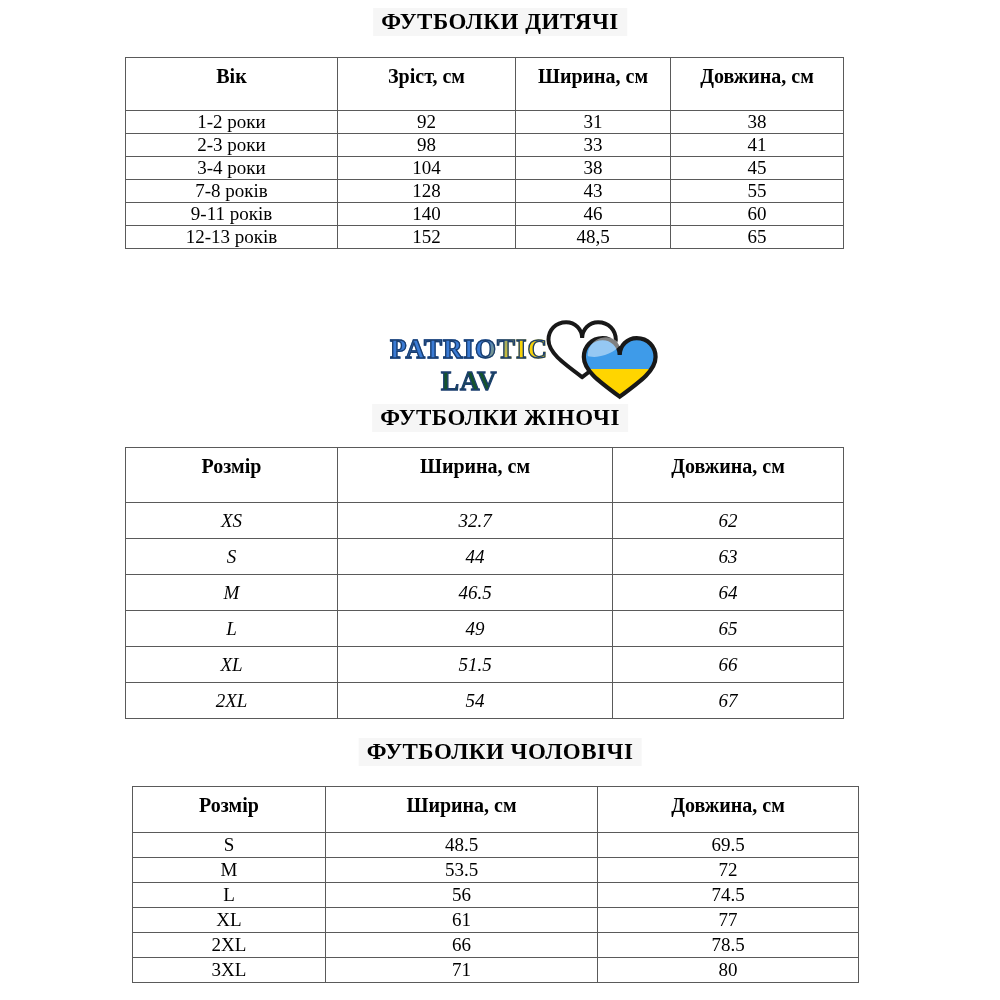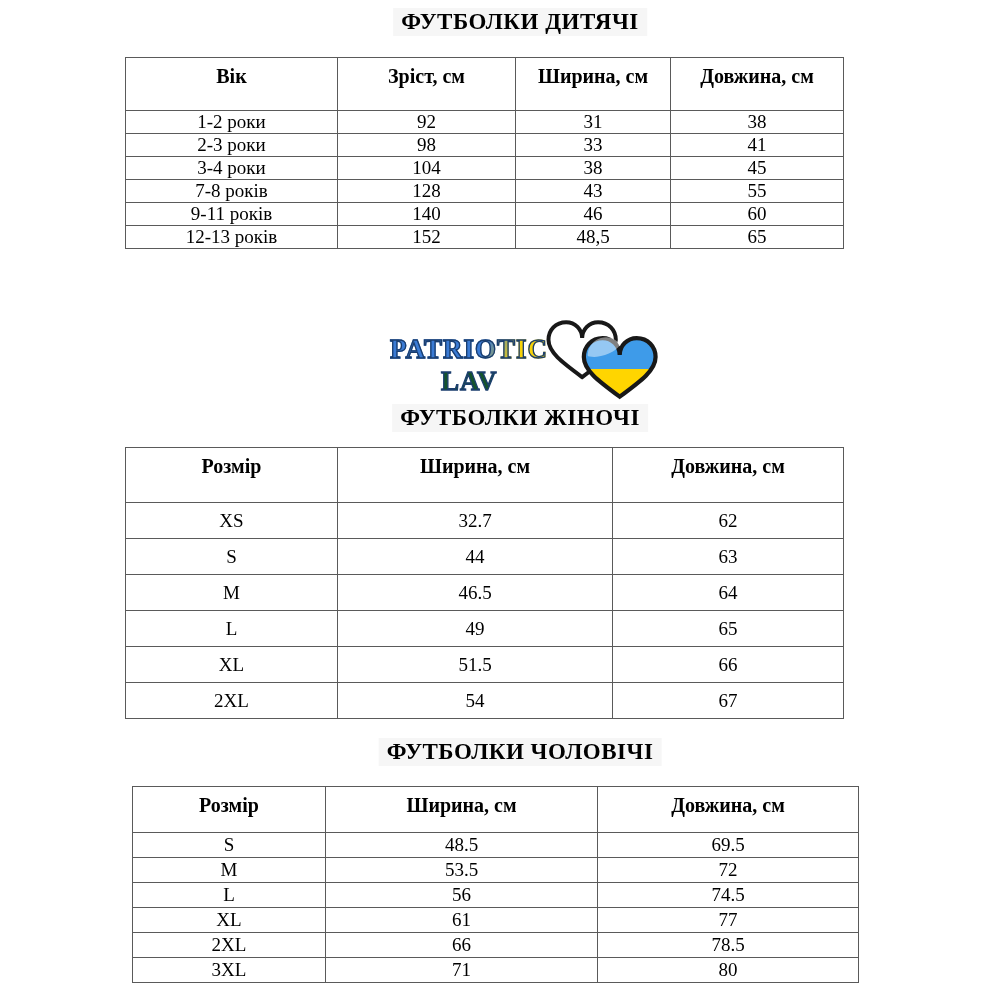--- a/index.html
+++ b/index.html
@@ -4,38 +4,38 @@
 <style>
   html,body{margin:0;padding:0;}
   body{
     width:1000px;height:1000px;background:#ffffff;position:relative;
     font-family:"Liberation Serif","DejaVu Serif",serif;color:#000;
     overflow:hidden;
   }
   .title{
     position:absolute;left:50%;transform:translateX(-50%);
     font-weight:bold;font-size:23px;letter-spacing:0.5px;white-space:nowrap;
-    background:#f6f6f6;padding:1px 8px;margin-left:20px;
+    background:#f6f6f6;padding:1px 8px;
   }
   table{
     position:absolute;border-collapse:collapse;table-layout:fixed;
     background:#ffffff;
   }
   th,td{
     border:1px solid #5a5a5a;text-align:center;padding:0;overflow:hidden;
     box-sizing:border-box;
   }
   th{font-weight:bold;font-size:20px;vertical-align:top;padding-top:7px;}
   td{font-size:19px;vertical-align:middle;}
   .tbl-kids{left:125px;top:57px;width:718px;}
   .tbl-kids th{height:53px;}
   .tbl-kids td{height:18px;}
   .tbl-women{left:125px;top:447px;width:718px;}
   .tbl-women th{height:55px;}
-  .tbl-women td{height:36px;}
+  .tbl-women td{height:36px;font-style:italic;}
   .tbl-men{left:132px;top:786px;width:726px;}
   .tbl-men th{height:46px;}
   .tbl-men td{height:25px;}
   .t-kids{top:8px;}
   .t-women{top:404px;text-align:center;}
   .t-men{top:738px;}
   .logo{position:absolute;left:0;top:0;width:1000px;height:0;}
   .logo-line{
     position:absolute;font-family:Liberation Serif, serif;
     font-weight:bold;letter-spacing:1px;white-space:nowrap;

